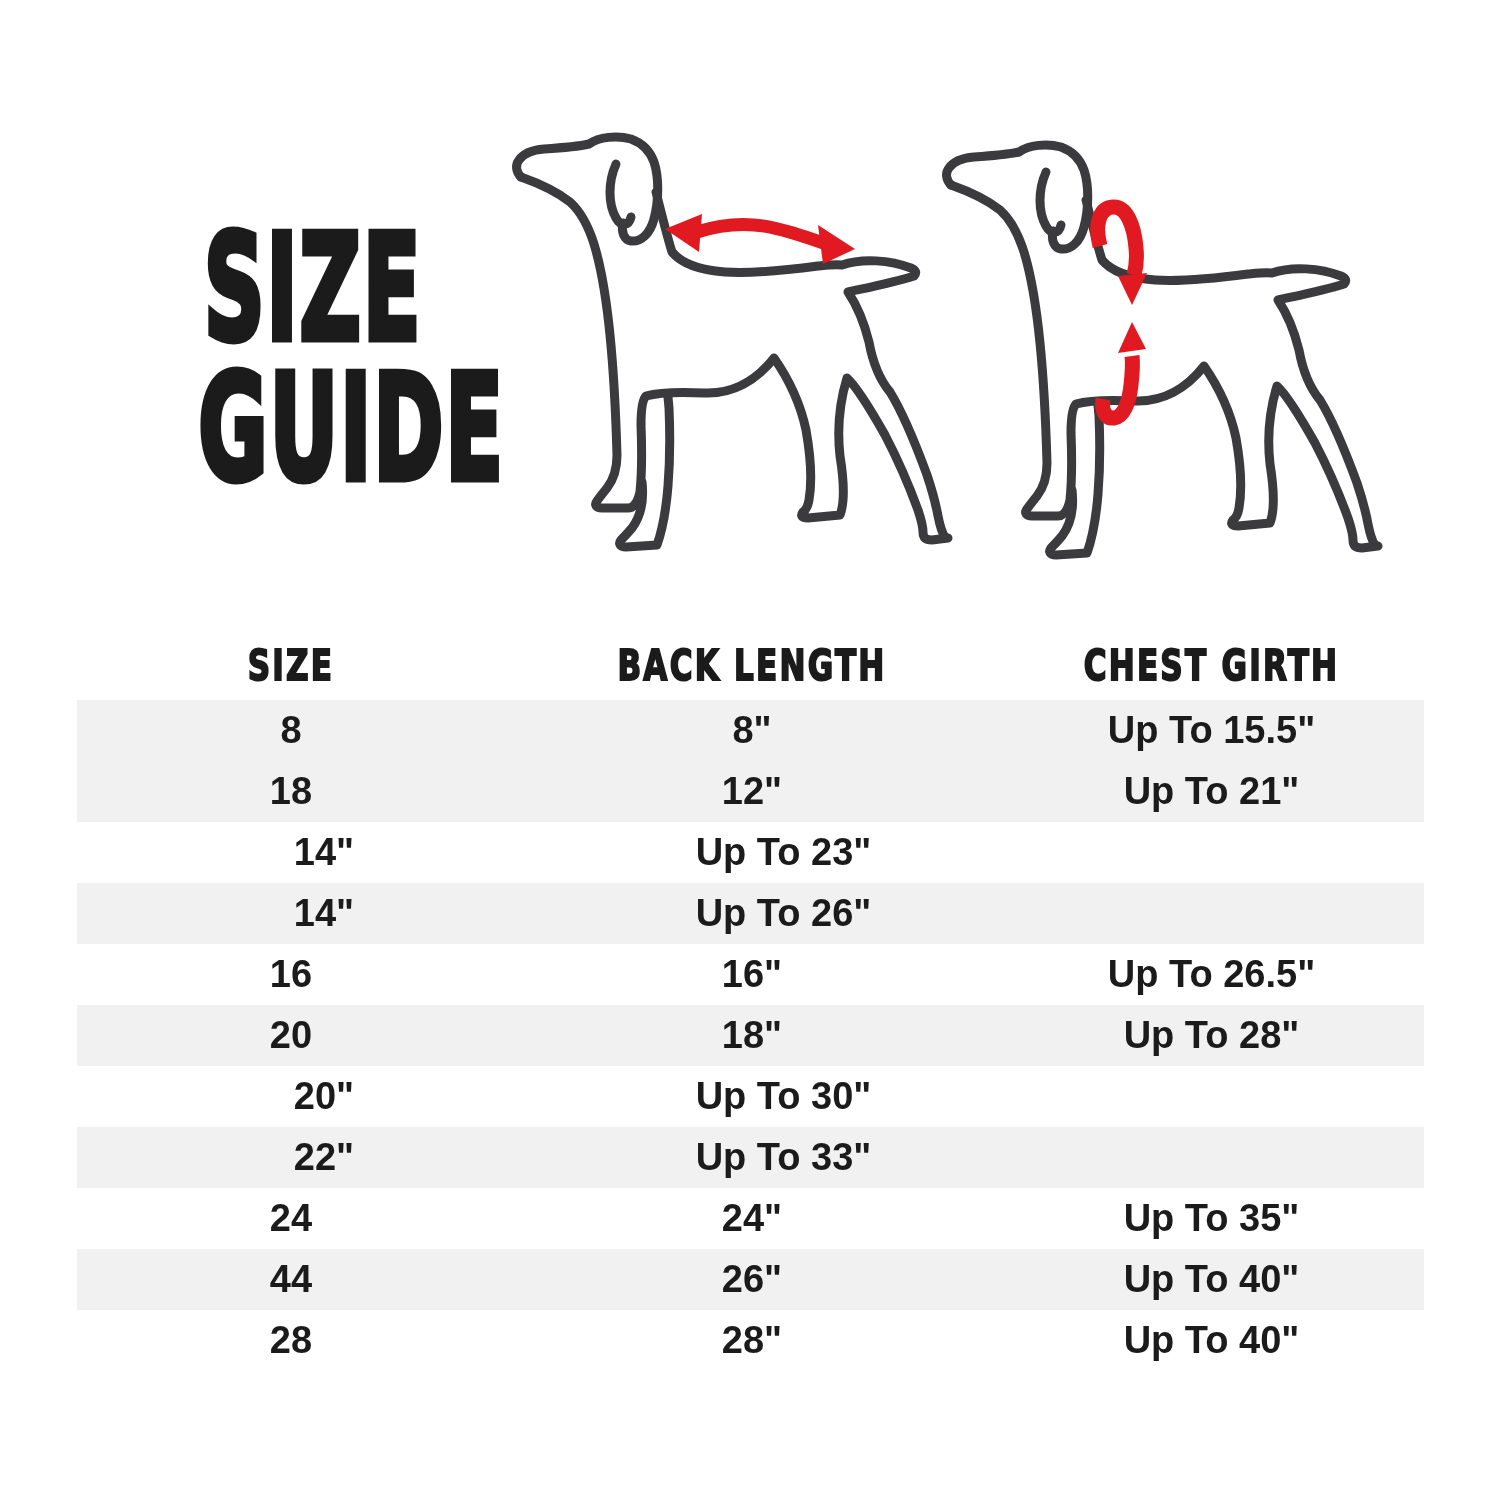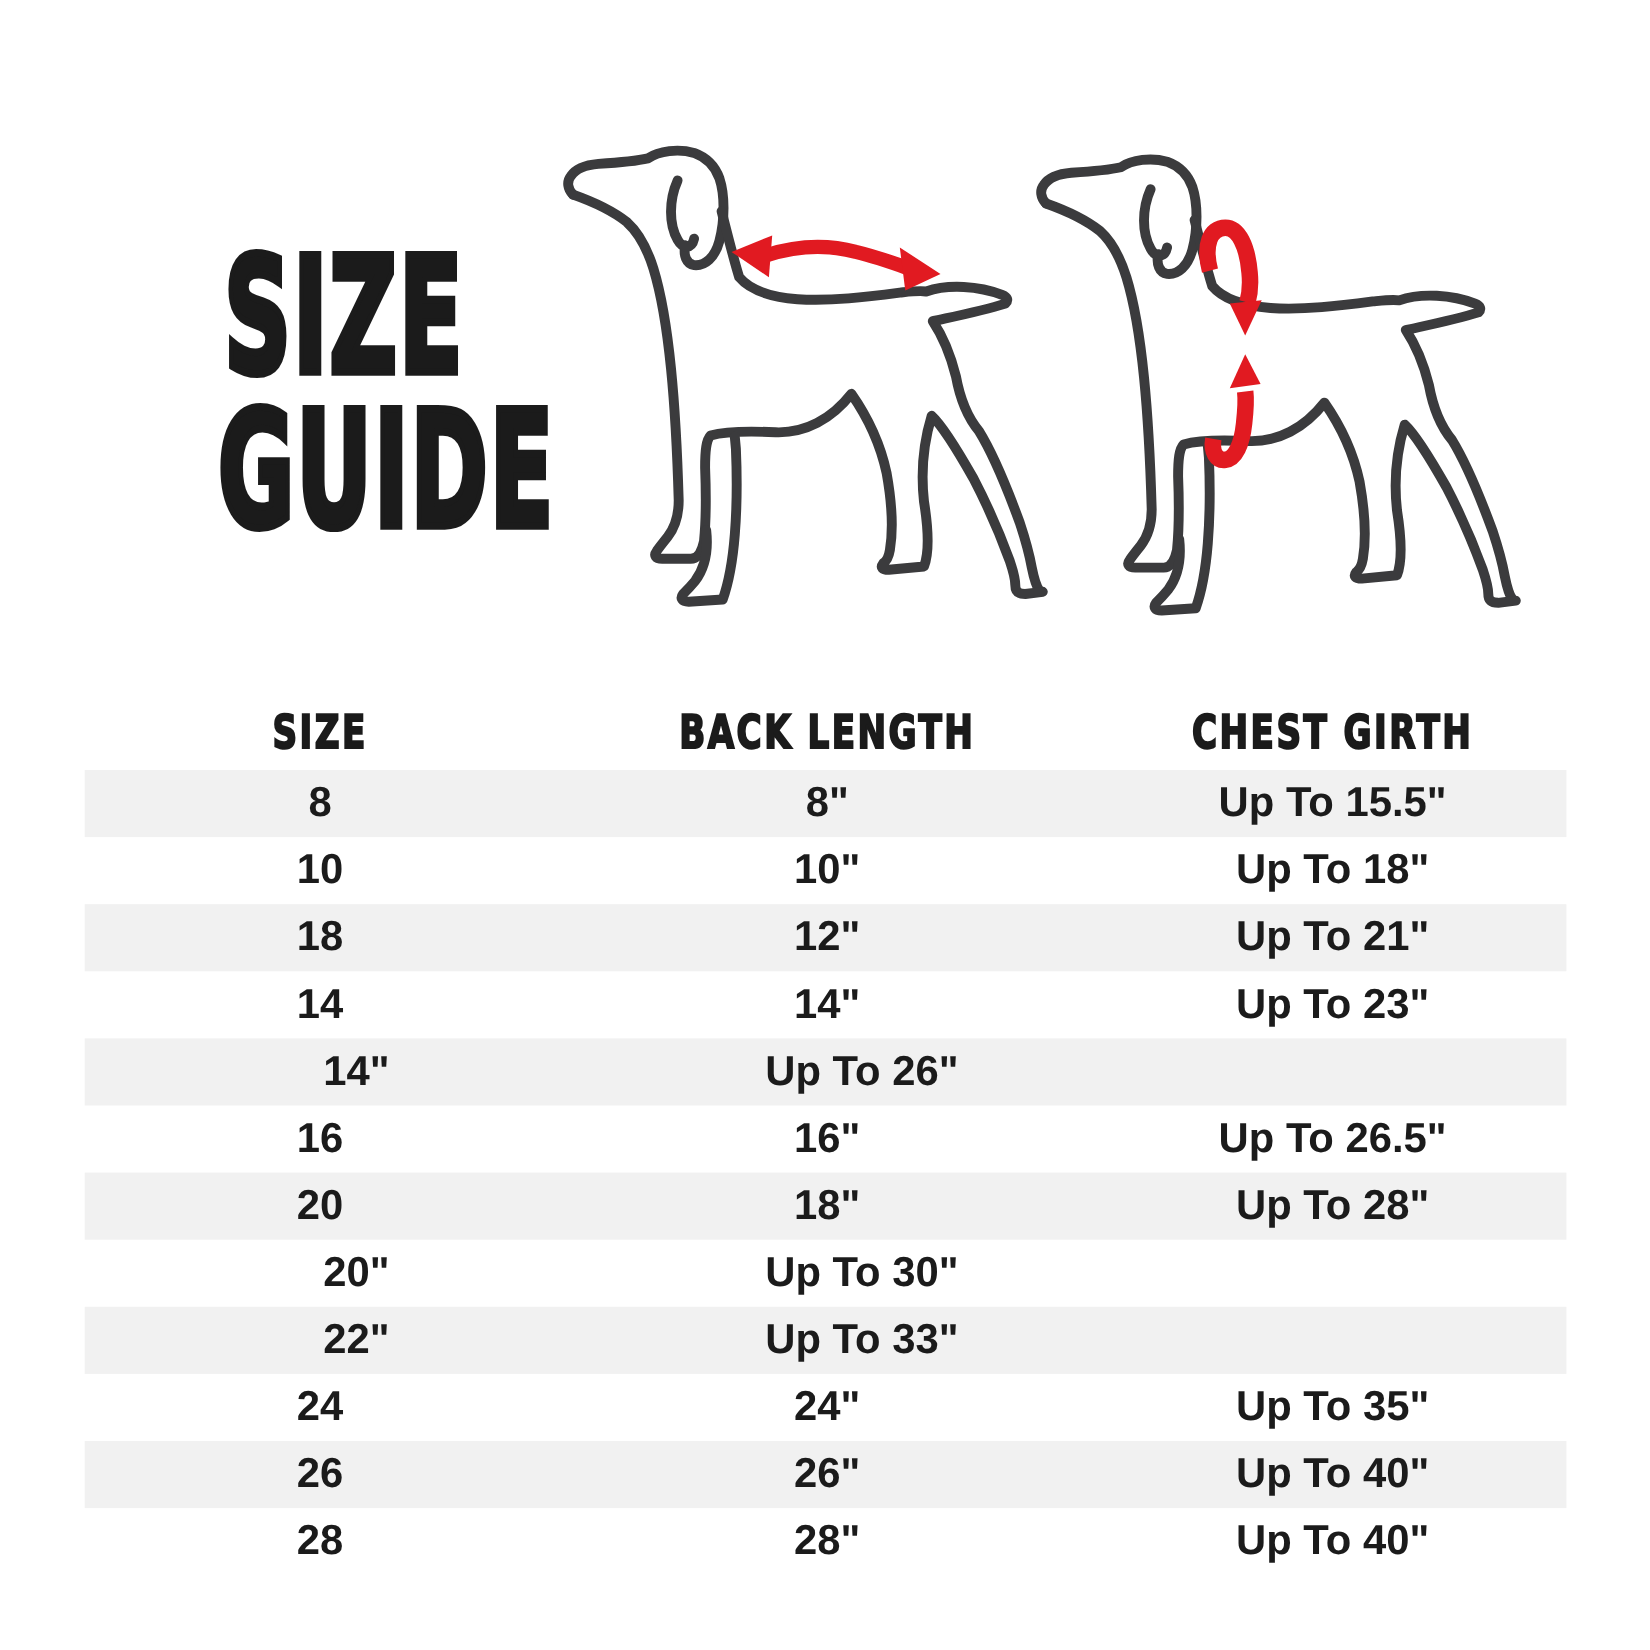--- a/index.html
+++ b/index.html
@@ -92,32 +92,26 @@
       <div class="c c1">SIZE</div>
       <div class="c c2">BACK LENGTH</div>
       <div class="c c3">CHEST GIRTH</div>
     </div>
     <div>
         <div class="row alt">
           <div class="c c1">8</div>
           <div class="c c2">8"</div>
           <div class="c c3">Up To 15.5"</div>
         </div>
-        <div class="row">
-          <div class="c c1">10</div>
-          <div class="c c2">10"</div>
-          <div class="c c3">Up To 18"</div>
-        </div>
         <div class="row alt">
           <div class="c c1">18</div>
           <div class="c c2">12"</div>
           <div class="c c3">Up To 21"</div>
         </div>
         <div class="row">
-          <div class="c c1">14</div>
           <div class="c c2">14"</div>
           <div class="c c3">Up To 23"</div>
         </div>
         <div class="row alt">
           <div class="c c2">14"</div>
           <div class="c c3">Up To 26"</div>
         </div>
         <div class="row">
           <div class="c c1">16</div>
           <div class="c c2">16"</div>
@@ -135,21 +129,21 @@
         <div class="row alt">
           <div class="c c2">22"</div>
           <div class="c c3">Up To 33"</div>
         </div>
         <div class="row">
           <div class="c c1">24</div>
           <div class="c c2">24"</div>
           <div class="c c3">Up To 35"</div>
         </div>
         <div class="row alt">
-          <div class="c c1">26</div>
+          <div class="c c1">44</div>
           <div class="c c2">26"</div>
           <div class="c c3">Up To 40"</div>
         </div>
         <div class="row">
           <div class="c c1">28</div>
           <div class="c c2">28"</div>
           <div class="c c3">Up To 40"</div>
         </div>
       </div>
   </div>

